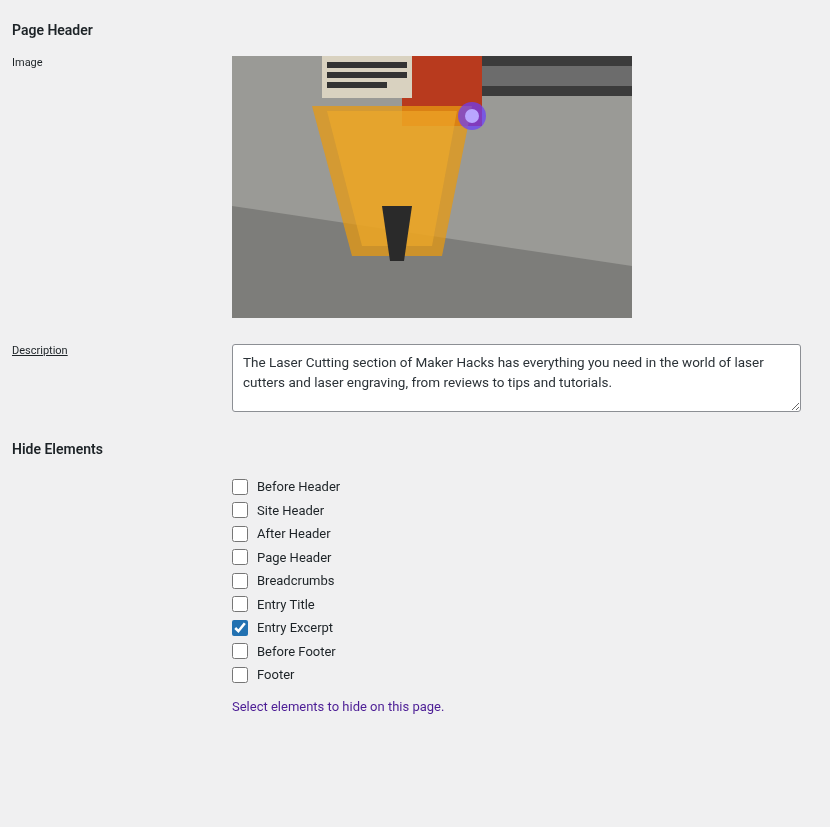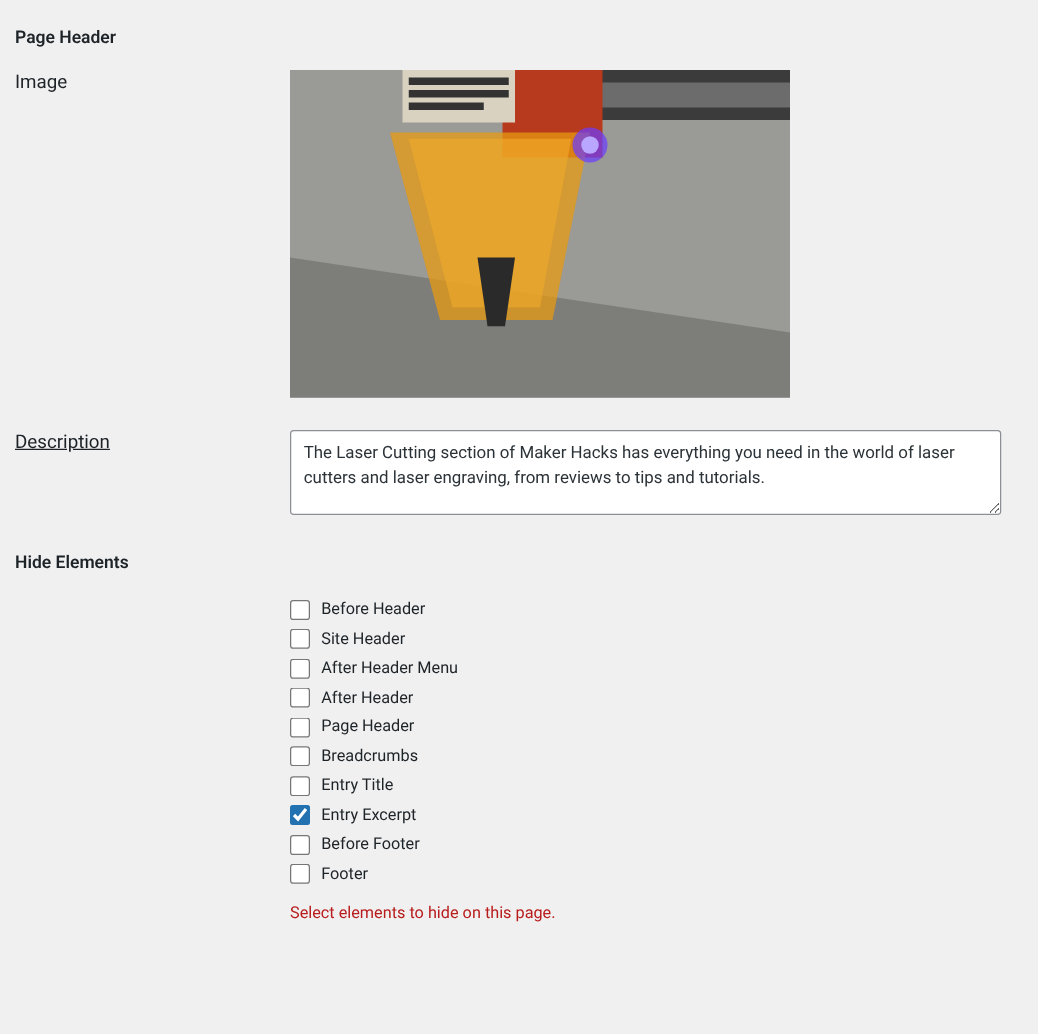--- a/index.html
+++ b/index.html
@@ -22,21 +22,21 @@
     color: #1d2327;
   }
   .row {
     display: flex;
     align-items: flex-start;
     margin-bottom: 26px;
   }
   .label-col {
     width: 220px;
     flex-shrink: 0;
-    font-size: 15px;
+    font-size: 11px;
     color: #1d2327;
   }
   .field-col {
     flex: 1;
   }
   .image-preview {
     width: 400px;
     height: 262px;
     background: #555;
     display: block;
@@ -66,21 +66,21 @@
     height: 16px;
     margin: 0 9px 0 0;
     accent-color: #2271b1;
   }
   .checkbox-row label {
     font-size: 13px;
     color: #1d2327;
   }
   .help-text {
     font-size: 13px;
-    color: #b91c1c;
+    color: #4c1d95;
     margin-top: 12px;
   }
   .hide-elements-block .label-col {
     
   }
 </style>
 </head>
 <body>
 
 <div class="container">
@@ -133,24 +133,20 @@
           <div class="checkbox-row">
             <input type="checkbox" style="">
             <label>Before Header</label>
           </div>
           <div class="checkbox-row">
             <input type="checkbox" style="">
             <label>Site Header</label>
           </div>
           <div class="checkbox-row">
             <input type="checkbox" style="">
-            <label>After Header Menu</label>
-          </div>
-          <div class="checkbox-row">
-            <input type="checkbox" style="">
             <label>After Header</label>
           </div>
           <div class="checkbox-row">
             <input type="checkbox" style="">
             <label>Page Header</label>
           </div>
           <div class="checkbox-row">
             <input type="checkbox" style="">
             <label>Breadcrumbs</label>
           </div>

